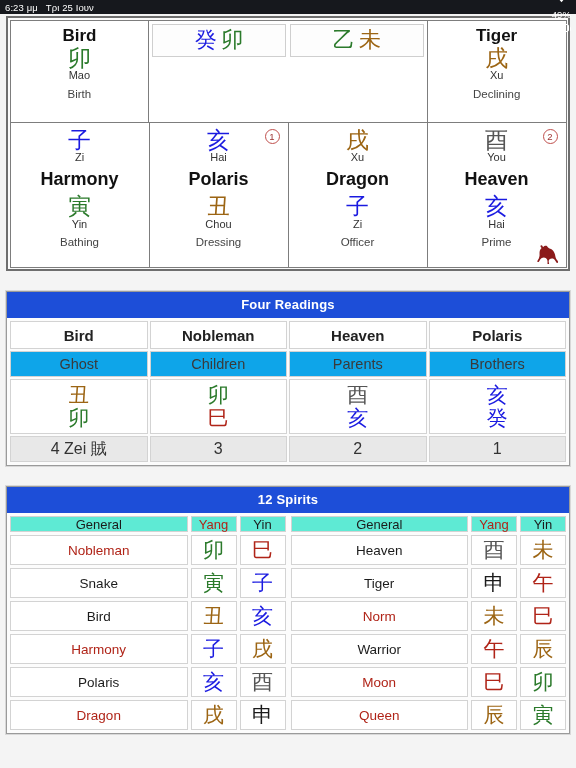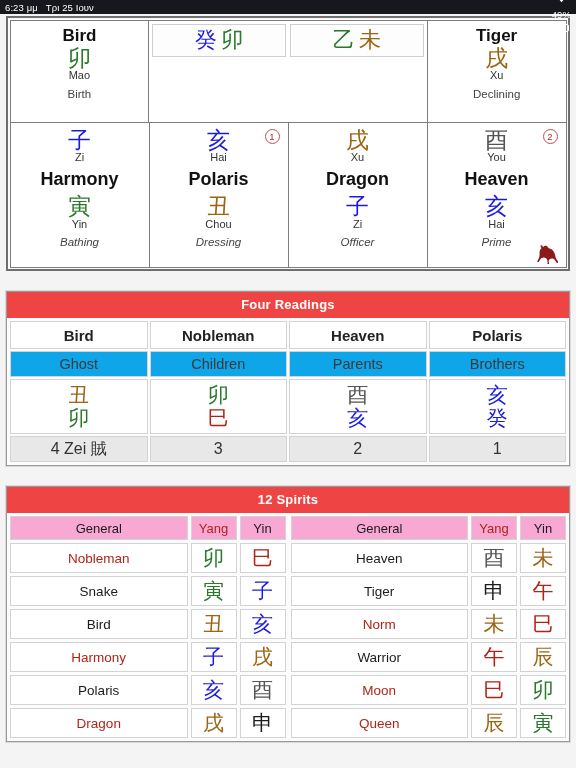--- a/index.html
+++ b/index.html
@@ -40,21 +40,21 @@
   .sb-batt i { position: absolute; left: 1px; top: 1px; bottom: 1px; width: 46%; background: #fff; border-radius: 1px; }
 
   
   .panel {
     margin: 0 6px;
     background: #fcfcfc;
     border: 1px solid #9a9a9a;
     outline: 1px solid #d8d8d8;
   }
   .panel-head {
-    background: #ef4444;
+    background: #1d4ed8;
     color: #ffffff;
     text-align: center;
     font-weight: bold;
     font-size: 13px;
     padding: 5px 0 6px;
     letter-spacing: .2px;
   }
 
   
   #top-grid-panel {
@@ -79,21 +79,21 @@
   }
   .tg-cell.span2 { flex: 2 2 50%; padding-top: 3px; }
   .tg-title { font-weight: bold; font-size: 17px; color: #111; }
   .tg-r1 .tg-title { margin-top: 5px; }
   .tg-han { font-family: "DejaVu Sans", sans-serif; font-size: 23px; line-height: 1.08; }
   .tg-rom { font-size: 11px; color: #333; margin-top: -1px; }
   .tg-stage { font-size: 11.5px; color: #444; margin-top: 7px; }
   .tg-r2 .tg-han.upper { margin-top: 5px; }
   .tg-r2 .tg-title { margin-top: 6px; font-size: 18px; }
   .tg-r2 .tg-han.lower { margin-top: 4px; }
-  .tg-r2 .tg-stage { margin-top: 6px; font-style: italic; }
+  .tg-r2 .tg-stage { margin-top: 6px; }
   .tg-badge {
     position: absolute; top: 6px; right: 8px;
     width: 15px; height: 15px; border-radius: 50%;
     border: 1px solid #c0504d; color: #9b3331;
     font-size: 9.5px; line-height: 13px; text-align: center;
   }
   .tg-horse { position: absolute; right: 6px; bottom: 3px; width: 24px; height: 20px; }
   .mini-wrap { display: flex; width: 100%; gap: 4px; padding: 0 3px; }
   .mini-box {
     flex: 1; border: 1px solid #cfcfcf; background: #fdfdfd;
@@ -132,21 +132,21 @@
     font-size: 13.5px; color: #1b1b1b;
   }
   .sp-cell {
     width: 46px; flex: 0 0 46px;
     border: 1px solid #d3d3d3; background: #fff;
     height: 30px; display: flex; align-items: center; justify-content: center;
     font-family: "DejaVu Sans", sans-serif; font-size: 21px;
   }
   .sp-row.head .sp-gen,
   .sp-row.head .sp-cell {
-    background: #f9a8d4; height: 24px; font-size: 13px;
+    background: #5eead4; height: 16px; font-size: 13px;
     font-family: "Liberation Sans", sans-serif;
   }
   .red { color: #b02418; }
   .blue { color: #1a1ae0; }
   .green { color: #2b7a2b; }
   .brown { color: #9c6514; }
   .gray { color: #555555; }
   .dark { color: #1b1b1b; }
 </style>
 </head>

